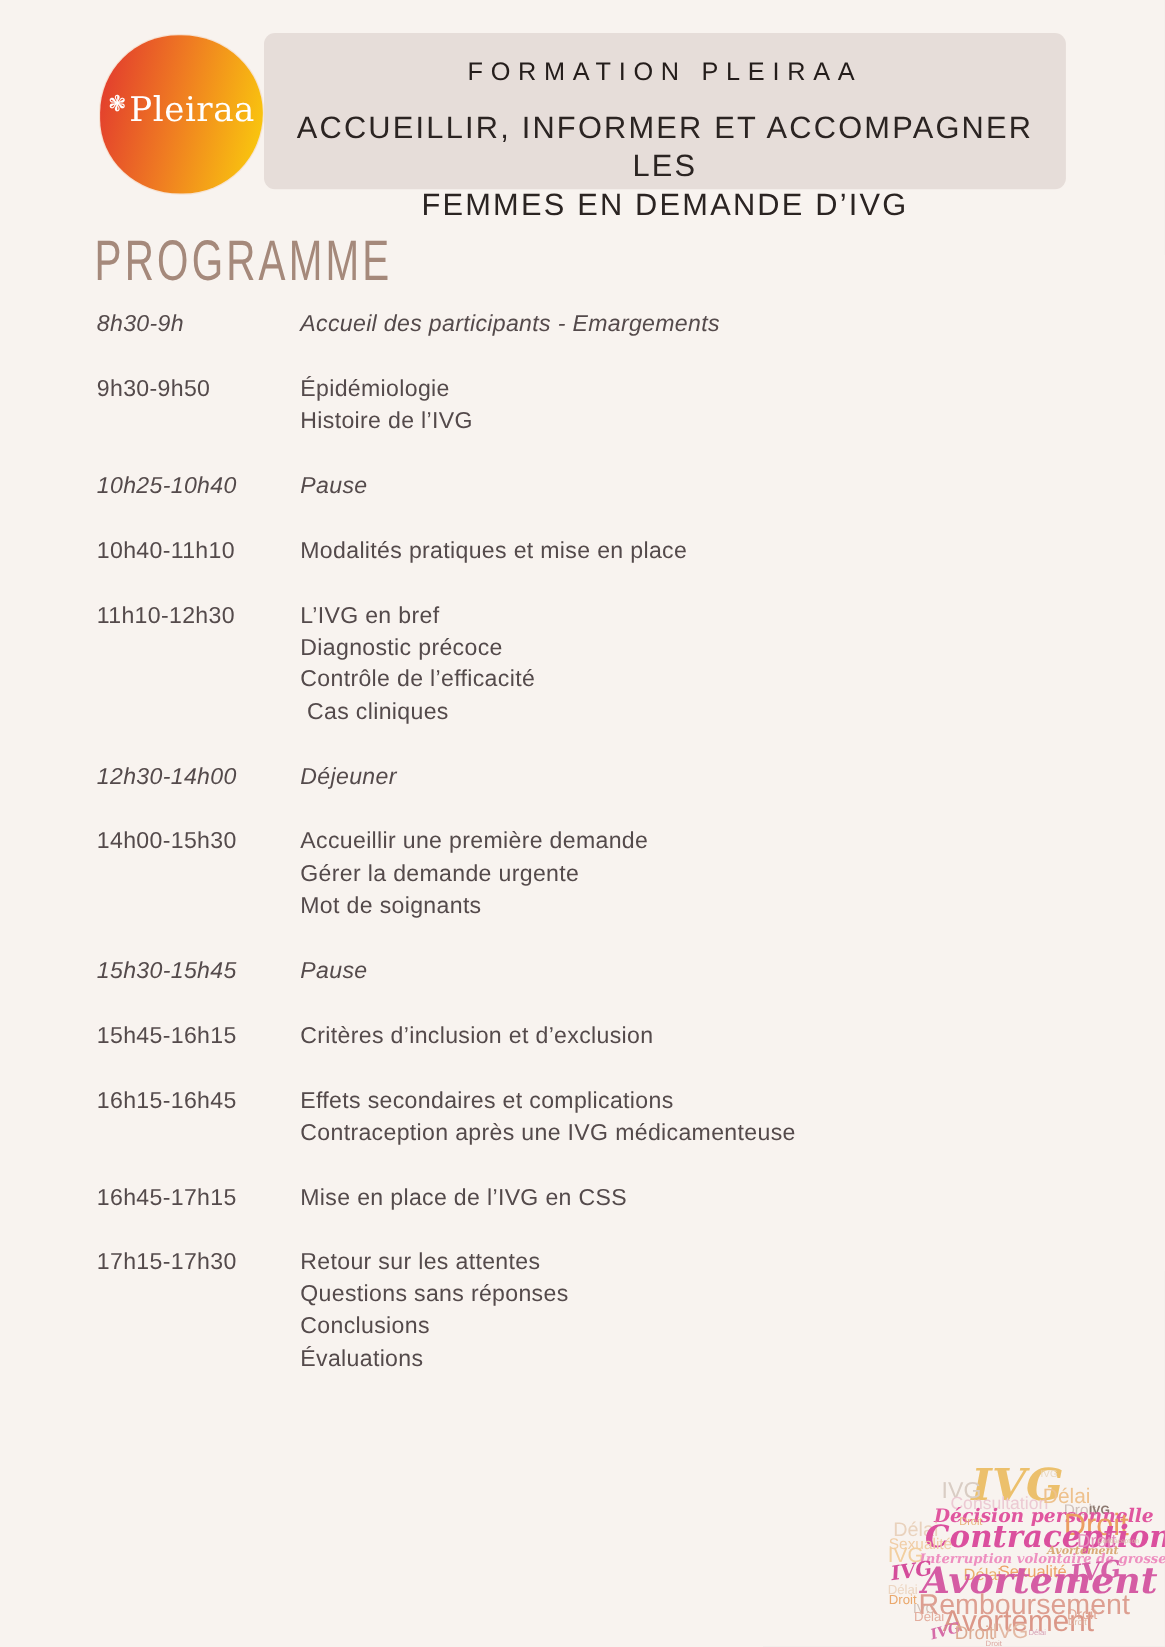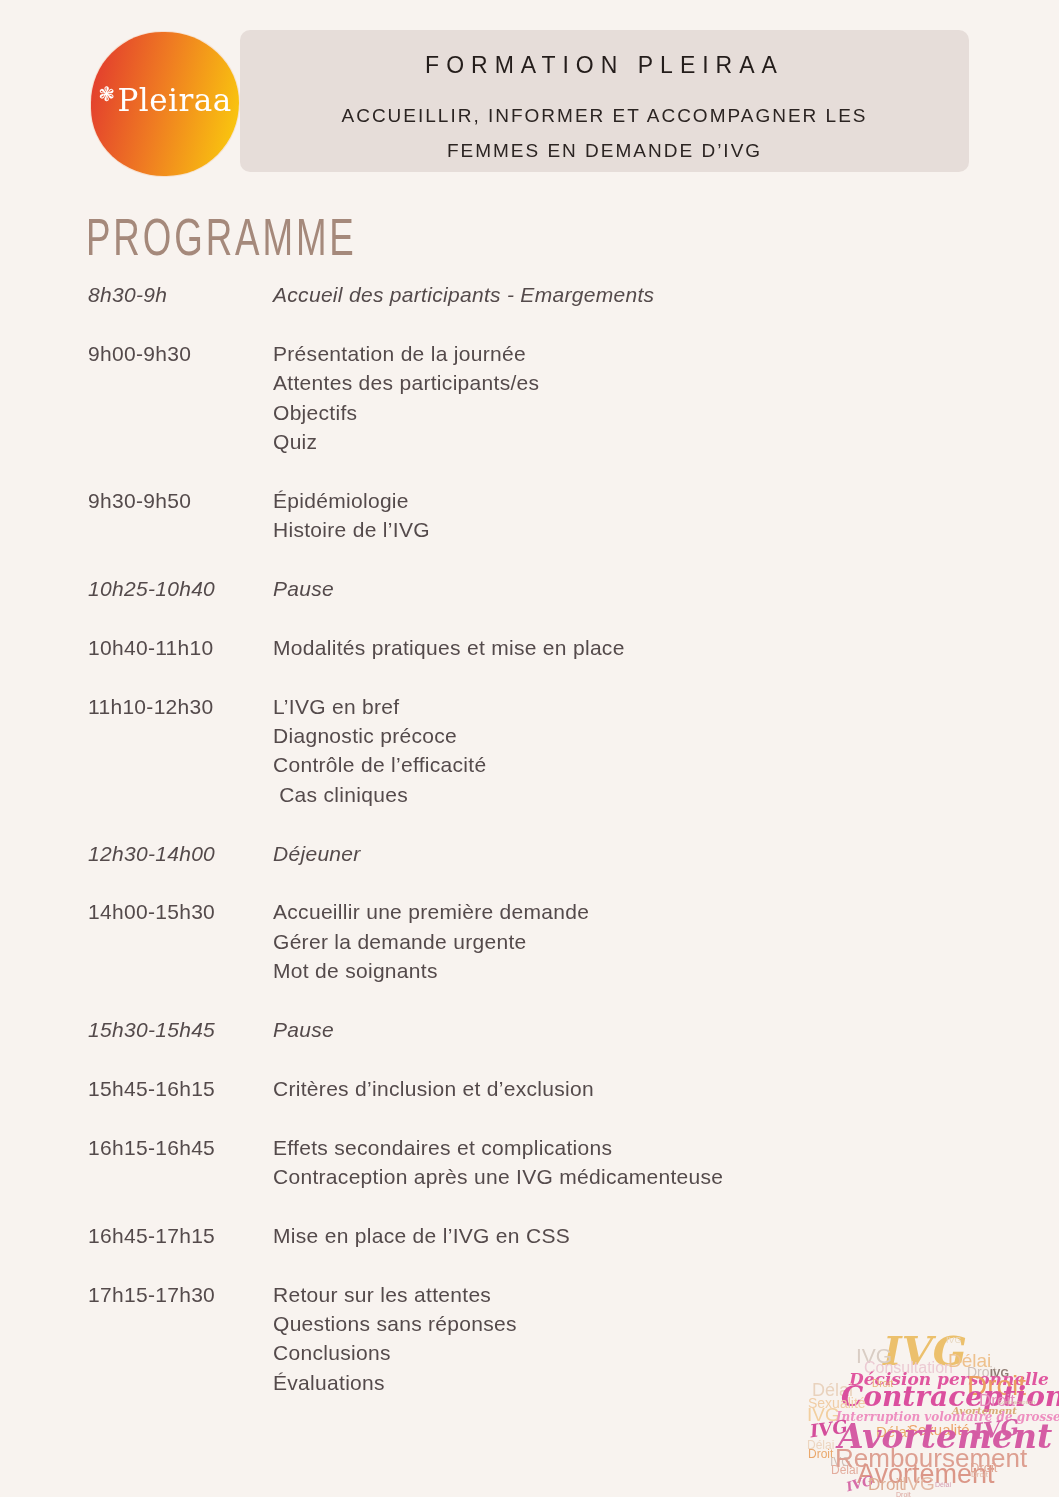--- a/index.html
+++ b/index.html
@@ -43,21 +43,21 @@
     padding-top:22px;
   }
   .title-main{
     font-size:23px;
     letter-spacing:7px;
     font-weight:500;
     color:#241d1b;
   }
   .title-sub{
     margin-top:19px;
-    font-size:19px;
+    font-size:28px;
     letter-spacing:2px;
     line-height:35px;
     color:#2b2422;
   }
 
   
   .prog-title{
     position:absolute;left:86px;top:207px;
     margin:0;
     font-size:51px;
@@ -114,24 +114,20 @@
       <div>FEMMES EN DEMANDE D’IVG</div>
     </div>
   </div>
 
   <h1 class="prog-title">PROGRAMME</h1>
 
   <main class="schedule">
       <div class="row it">
         <div class="time">8h30-9h</div>
         <div class="desc"><div>Accueil des participants - Emargements</div></div>
-      </div>
-      <div class="row">
-        <div class="time">9h00-9h30</div>
-        <div class="desc"><div>Présentation de la journée</div><div>Attentes des participants/es</div><div>Objectifs</div><div>Quiz</div></div>
       </div>
       <div class="row">
         <div class="time">9h30-9h50</div>
         <div class="desc"><div>Épidémiologie</div><div>Histoire de l’IVG</div></div>
       </div>
       <div class="row it">
         <div class="time">10h25-10h40</div>
         <div class="desc"><div>Pause</div></div>
       </div>
       <div class="row">

